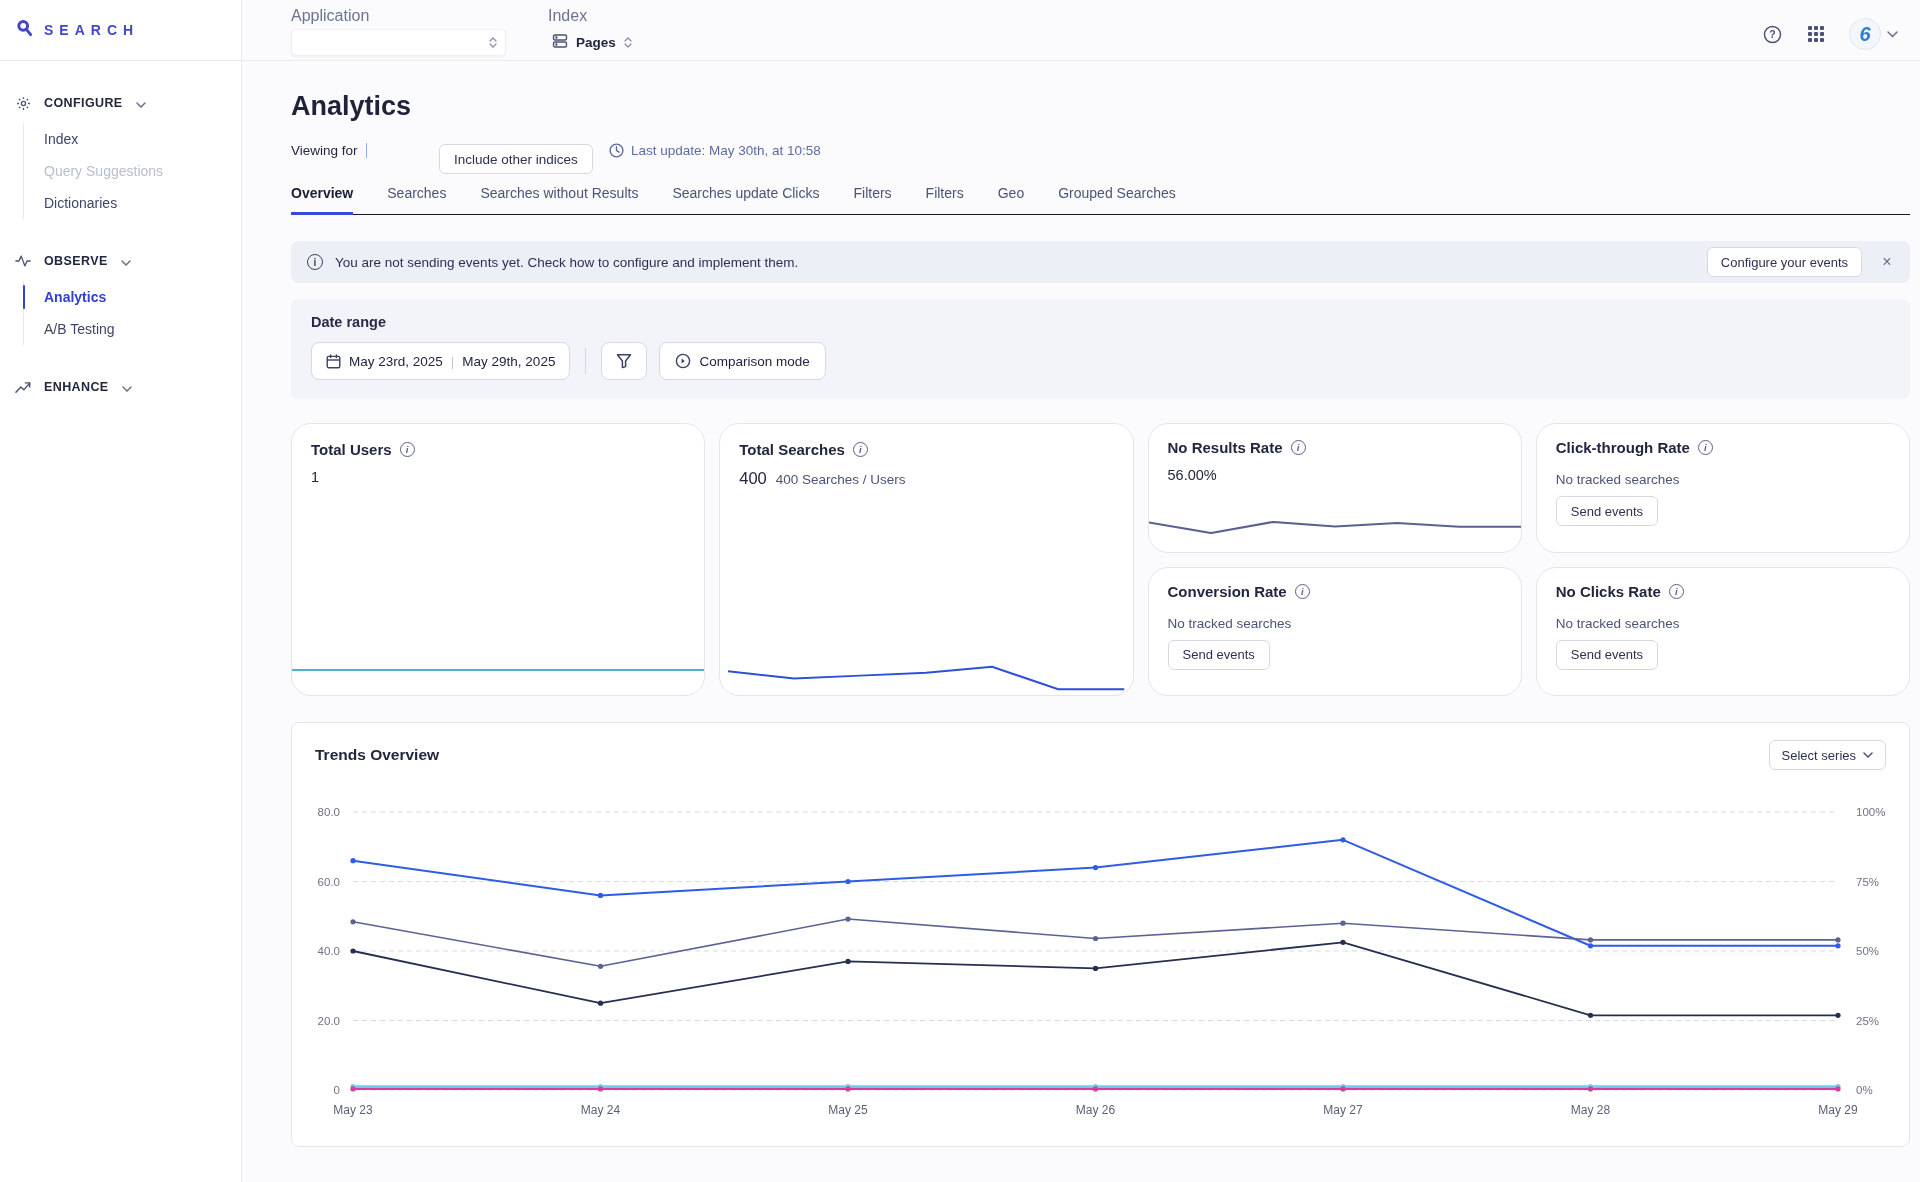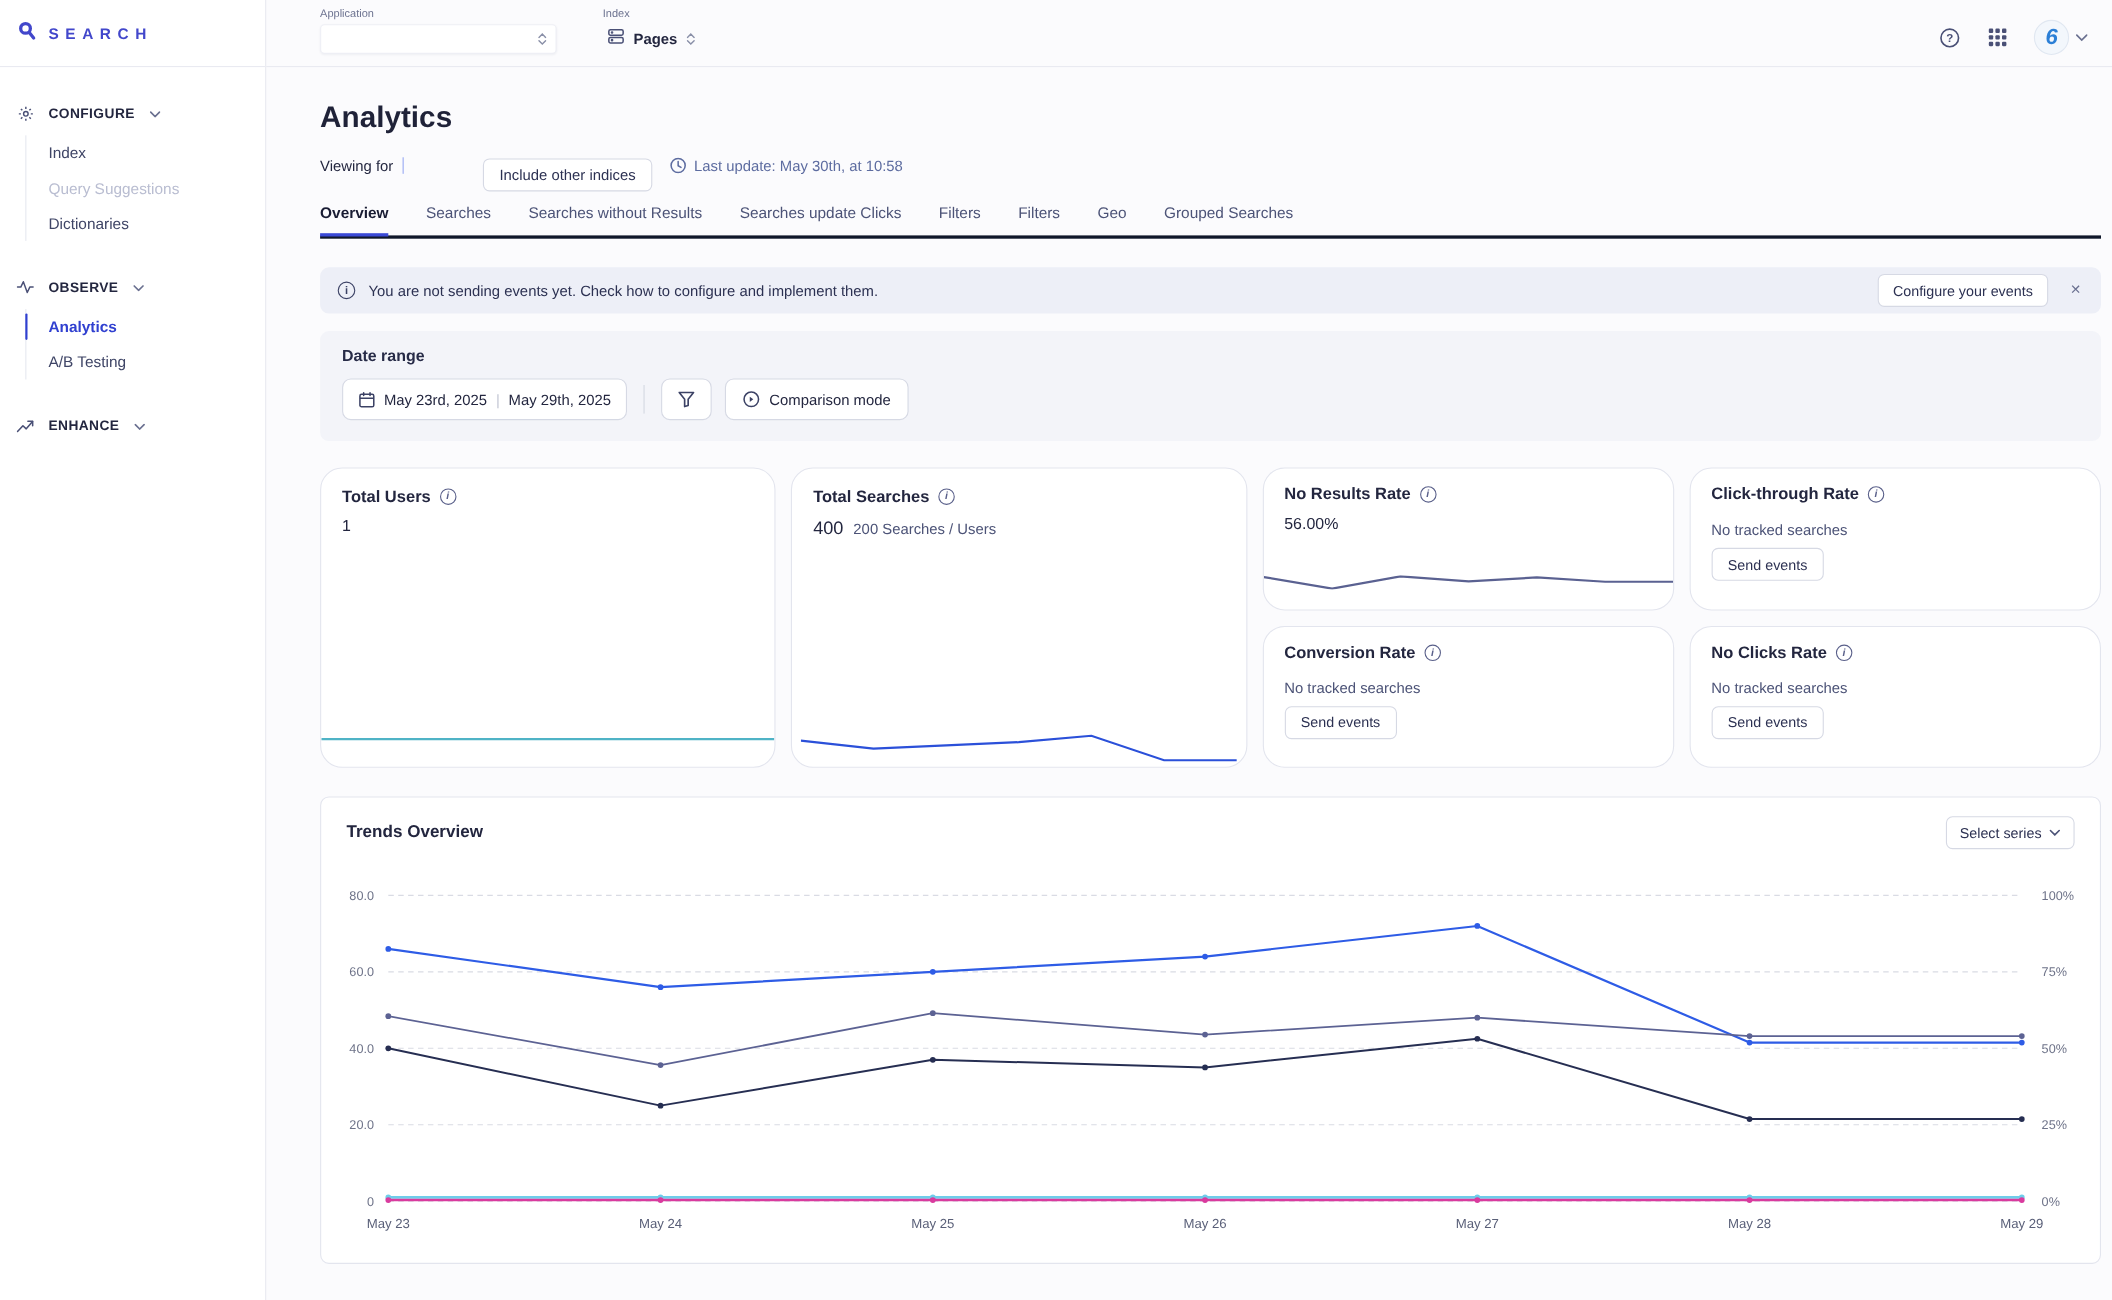--- a/index.html
+++ b/index.html
@@ -29,21 +29,21 @@
   .nav-items{margin:8px 0 0 23px;border-left:1px solid #e6e8f0;display:flex;flex-direction:column;}
   .nav-item{position:relative;height:32px;display:flex;align-items:center;padding-left:20px;font-size:14px;color:#3f4566;cursor:pointer;}
   .nav-item.disabled{color:var(--faint);}
   .nav-item.active{color:#3040d0;font-weight:700;}
   .nav-item.active::before{content:"";position:absolute;left:-1.5px;top:4px;bottom:4px;width:2.5px;background:#3040d0;border-radius:2px;}
 
   
   .main{position:absolute;left:242px;top:0;width:1678px;height:1182px;}
   .topbar{height:61px;display:flex;align-items:flex-start;padding:7px 22px 0 49px;border-bottom:1px solid var(--line);}
   .field-group{display:flex;flex-direction:column;gap:4px;}
-  .field-label{font-size:10px;color:var(--muted);}
+  .field-label{font-size:16px;color:var(--muted);}
   .app-select{width:215px;height:27px;background:#fff;border:1px solid #eeeff5;border-radius:4px;box-shadow:0 1px 2px rgba(40,45,80,.06);display:flex;align-items:center;justify-content:flex-end;padding:0 8px;cursor:pointer;}
   .index-group{margin-left:42px;}
   .index-select{height:27px;display:flex;align-items:center;gap:8px;cursor:pointer;padding:0 4px;}
   .index-name{font-size:13.5px;font-weight:700;color:#23263f;}
   .updown{display:flex;flex-direction:column;align-items:center;gap:1px;color:#8a90a8;}
   .topbar-right{margin-left:auto;display:flex;align-items:center;gap:22px;height:46px;margin-top:4px;}
   .icon-btn{width:22px;height:22px;display:flex;align-items:center;justify-content:center;color:#4a5076;cursor:pointer;}
   .grid-ico{display:grid;grid-template-columns:repeat(3,4px);grid-template-rows:repeat(3,4px);gap:2px;}
   .grid-ico i{background:#4a5076;border-radius:1px;}
   .avatar-wrap{display:flex;align-items:center;gap:6px;cursor:pointer;}
@@ -51,21 +51,21 @@
 
   .content{padding:0 10px 0 49px;}
   .page-title{margin-top:28px;font-size:27px;line-height:34px;font-weight:700;color:#1f2238;}
   .viewing-row{margin-top:12px;display:flex;align-items:center;font-size:13.5px;height:30px;}
   .caret{width:1.5px;height:15px;background:#6e86f0;margin-left:8px;opacity:.7;}
   .blank-index{width:72px;height:16px;}
   .btn{display:inline-flex;align-items:center;gap:8px;background:#fff;border:1px solid var(--btn-line);border-radius:6px;color:var(--ink2);cursor:pointer;font-family:inherit;}
   .btn-include{height:30px;padding:0 14px;font-size:13.5px;margin-top:18px;}
   .last-update{display:flex;align-items:center;gap:7px;margin-left:16px;color:#5d6ca0;font-size:13.5px;}
 
-  .tabs{margin-top:20px;display:flex;gap:34px;border-bottom:3px solid #0f172a;}
+  .tabs{margin-top:20px;display:flex;gap:34px;border-bottom:1px solid #0f172a;}
   .tab{padding-bottom:13px;font-size:14px;color:var(--slate);cursor:pointer;position:relative;}
   .tab.active{color:#191c33;font-weight:700;}
   .tab.active::after{content:"";position:absolute;left:0;right:0;bottom:-1px;height:3px;background:var(--indigo);}
 
   .banner{margin-top:26px;height:42px;background:#edeff7;border-radius:8px;display:flex;align-items:center;gap:12px;padding:0 10px 0 16px;}
   .info-circ{width:16px;height:16px;border:1.4px solid #3c4265;border-radius:50%;display:flex;align-items:center;justify-content:center;font-size:10px;color:#3c4265;flex:none;font-weight:700;}
   .banner-text{font-size:13.5px;color:var(--ink2);}
   .btn-banner{margin-left:auto;height:30px;padding:0 13px;font-size:13px;}
   .banner-close{width:26px;height:26px;display:flex;align-items:center;justify-content:center;color:#6a7090;font-size:16px;cursor:pointer;}
 
@@ -332,21 +332,21 @@
             </div>
         </div>
 
         <div class="card card-big">
           <div class="card-title-row">
             <span class="card-title">Total Searches</span>
             <span class="i-ico">i</span>
           </div>
           <div class="value-row">
             <span class="value-big">400</span>
-            <span class="value-sub">200 Searches / Users</span>
+            <span class="value-sub">400 Searches / Users</span>
           </div>
           <div class="spark" style="bottom:4px;height:26px;padding:0 8px;">
               <svg viewBox="0 0 100 28" preserveAspectRatio="none">
                 <polyline points="0,6.721311475409834 16.666666666666664,14.59016393442623 33.33333333333333,11.442622950819672 50,8.295081967213115 66.66666666666666,2 83.33333333333334,26 100,26" fill="none" stroke="#2b50d9" stroke-width="2" vector-effect="non-scaling-stroke"></polyline>
               </svg>
             </div>
         </div>
 
         <div class="card-col">
           <div class="card card-half">

